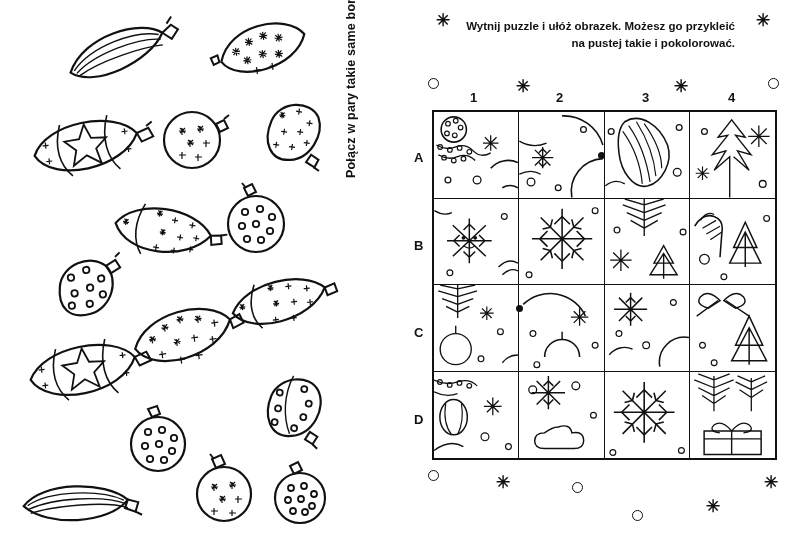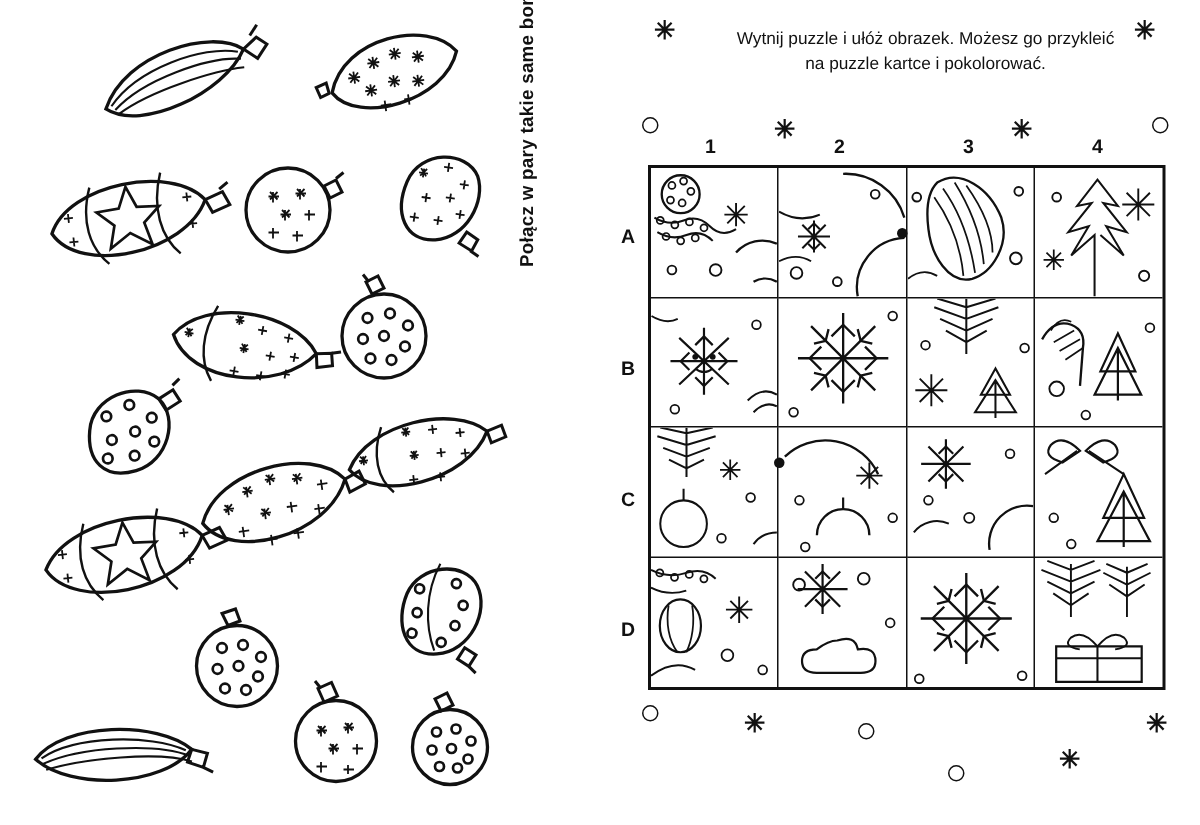--- a/index.html
+++ b/index.html
@@ -29,25 +29,25 @@
     font-weight:700;
     letter-spacing:.2px;
     white-space:nowrap;
   }
 
   
   .right-panel{position:absolute;left:400px;top:0;width:400px;height:550px;}
 
   .instructions{
     position:absolute;
-    left:72px;top:18px;
+    left:45px;top:18px;
     width:290px;
-    text-align:center;
+    text-align:right;
     font-size:11.5px;
-    font-weight:400;
+    font-weight:700;
     line-height:1.45;
   }
   .instructions div{white-space:nowrap;}
 
   .deco{position:absolute;color:#111;line-height:1;}
   .deco-star{font-size:17px;font-weight:700;}
   .deco-circle{
     width:11px;height:11px;border:1.6px solid #111;border-radius:50%;
     box-sizing:border-box;
   }
@@ -358,21 +358,21 @@
       </svg>
     </div>
 
     <div class="vertical-caption">Połącz w pary takie same bombki.</div>
   </div>
 
   <div class="right-panel">
 
     <div class="instructions">
       <div>Wytnij puzzle i ułóż obrazek. Możesz go przykleić</div>
-      <div>na puzzle kartce i pokolorować.</div>
+      <div>na pustej takie i pokolorować.</div>
     </div>
 
     <div class="deco deco-star" style="left:36px;top:12px;">✳</div>
     <div class="deco deco-star" style="left:356px;top:12px;">✳</div>
     <div class="deco deco-circle" style="left:28px;top:78px;"></div>
     <div class="deco deco-star" style="left:116px;top:78px;">✳</div>
     <div class="deco deco-star" style="left:274px;top:78px;">✳</div>
     <div class="deco deco-circle" style="left:368px;top:78px;"></div>
     <div class="deco deco-circle" style="left:28px;top:470px;"></div>
     <div class="deco deco-star" style="left:96px;top:474px;">✳</div>

